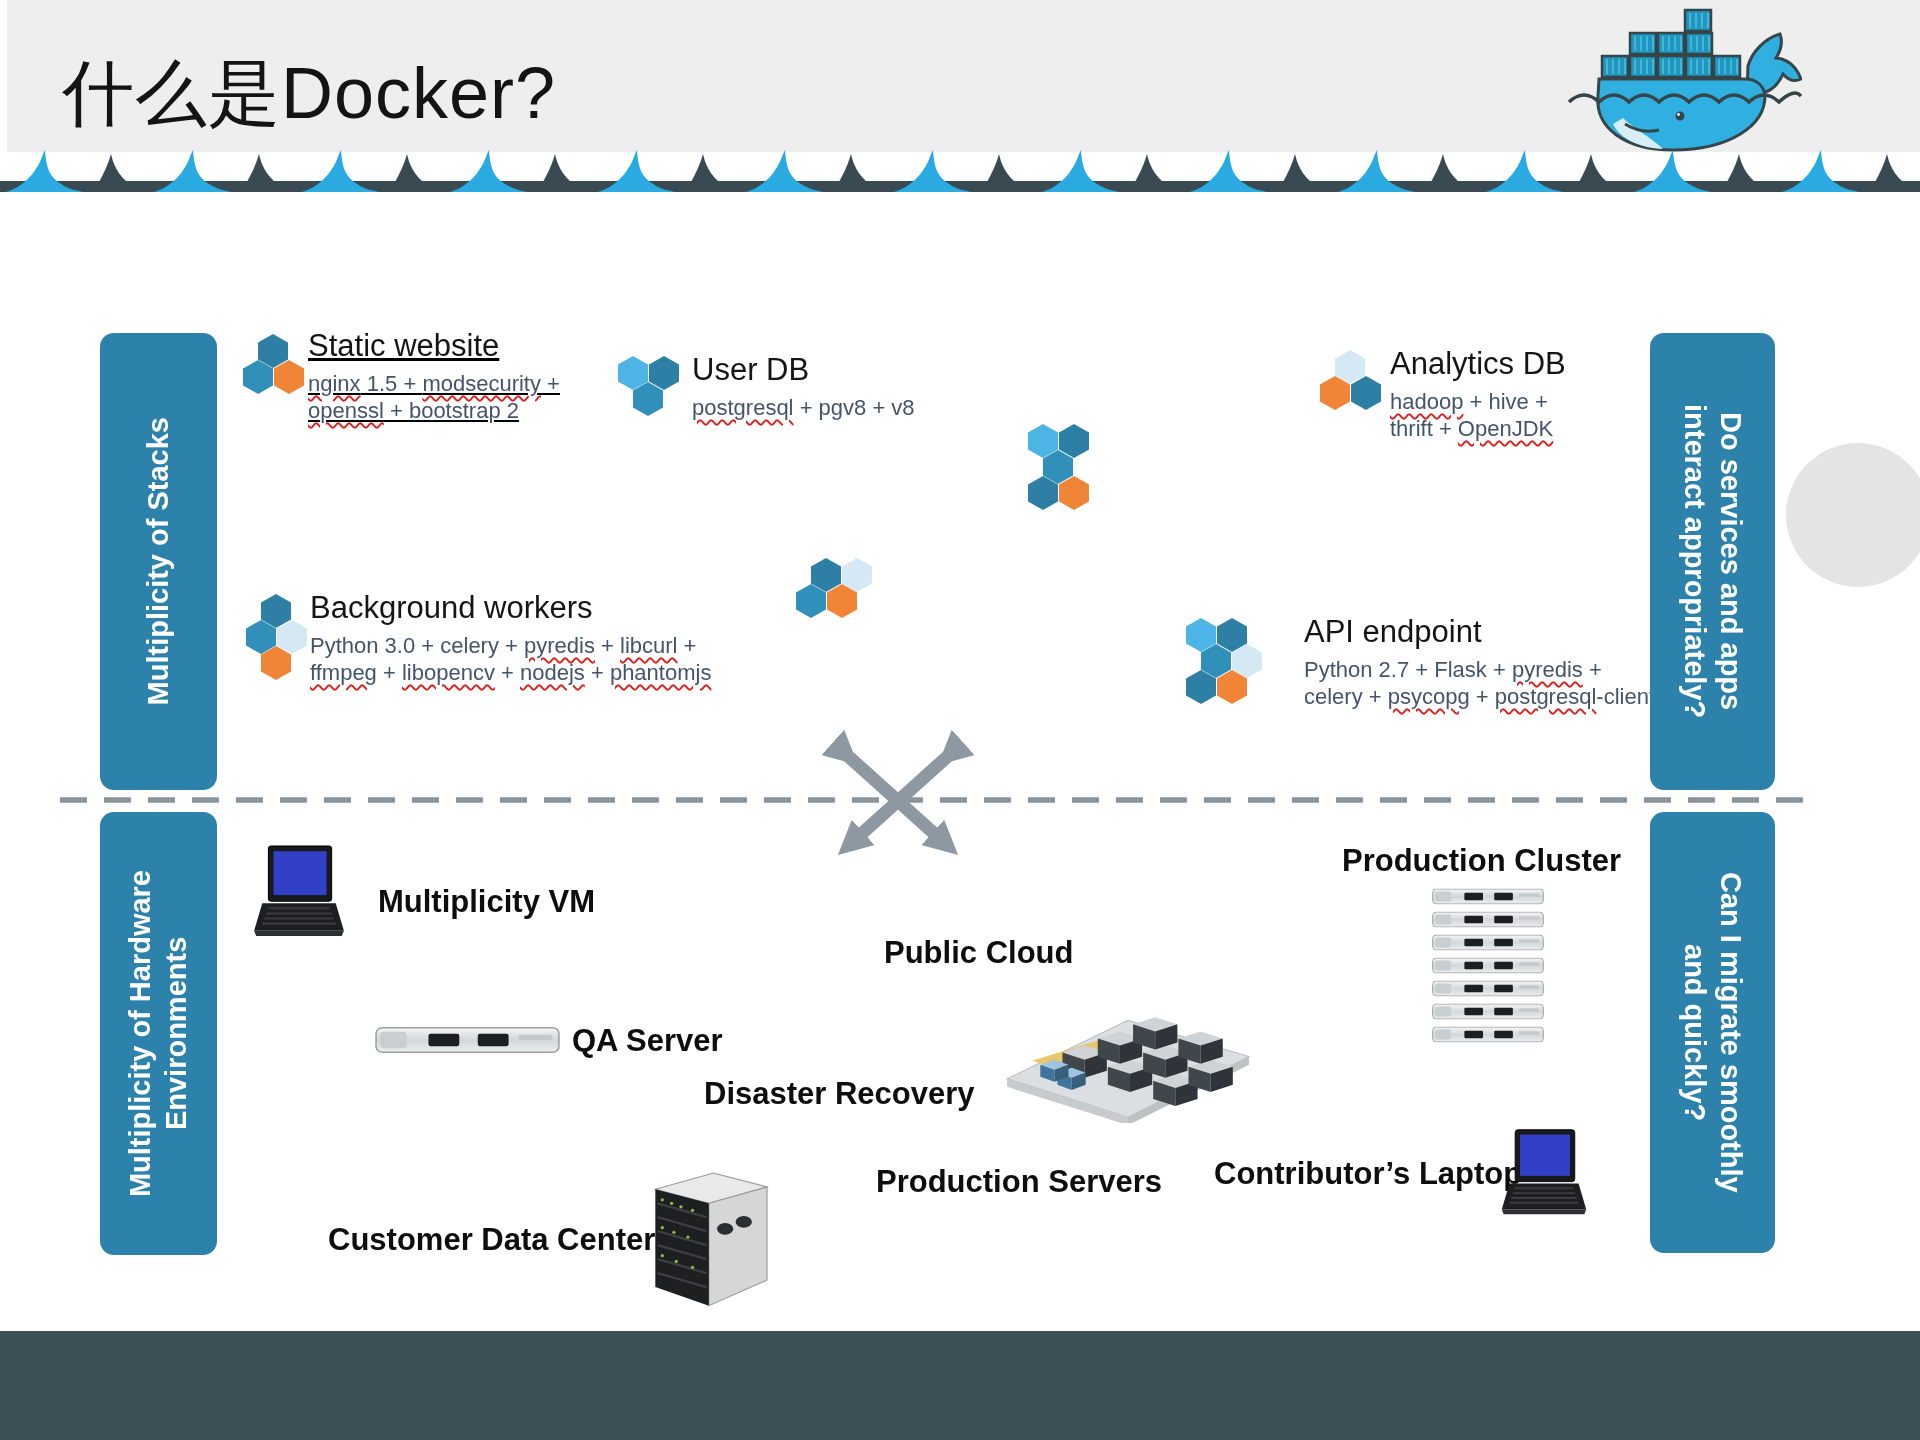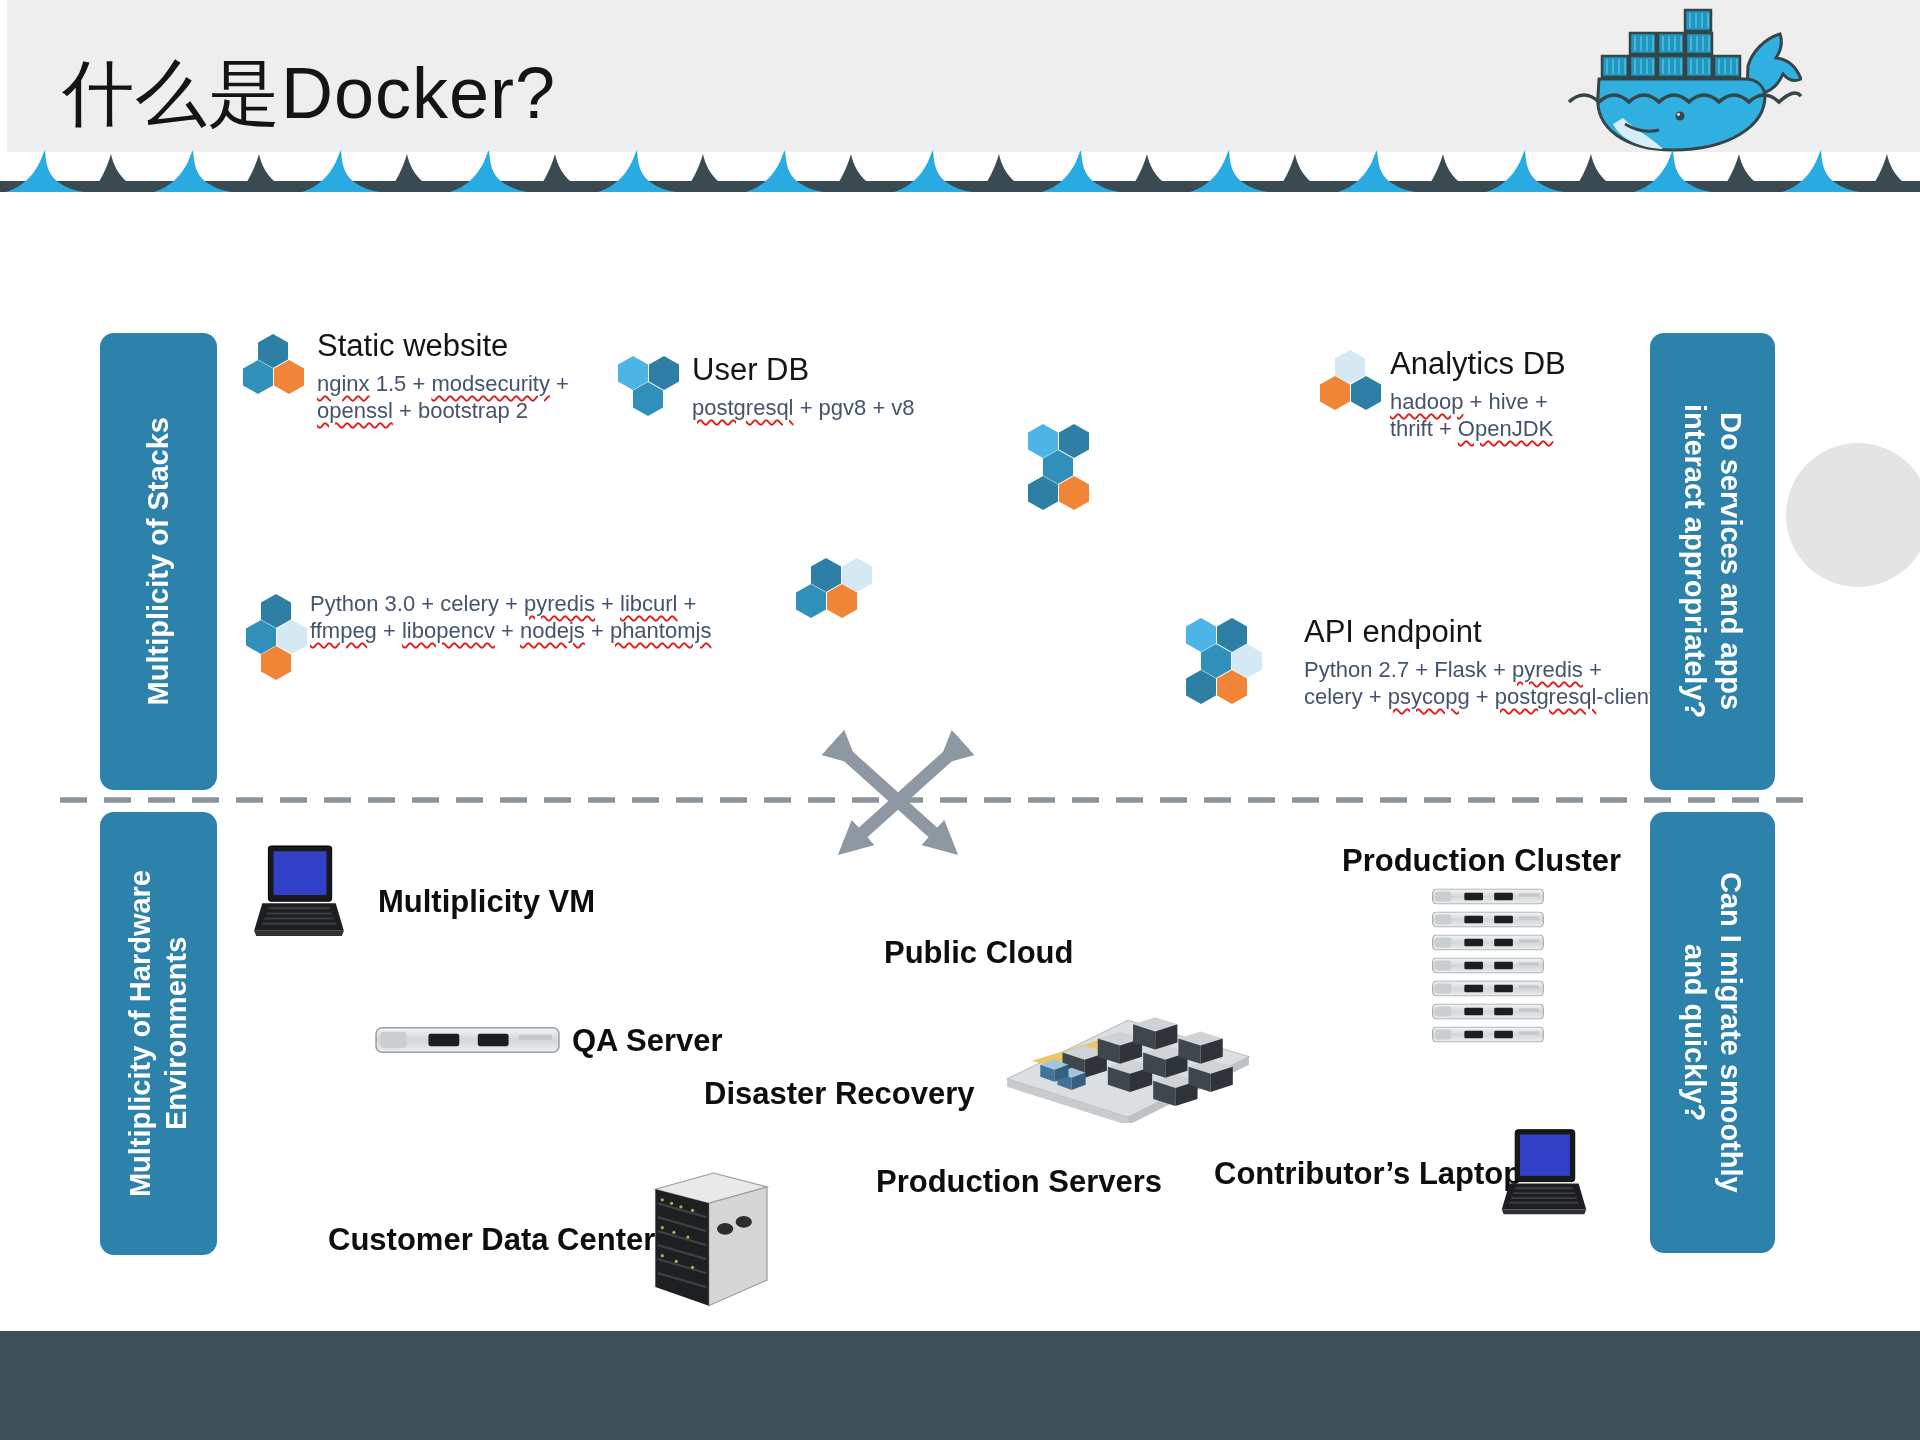--- a/index.html
+++ b/index.html
@@ -136,21 +136,21 @@
       <div>Can I migrate smoothly</div>
       <div>and quickly?</div>
     </div>
   </div>
 
   <div class="hexbox" style="left:243px;top:334px;width:62px;height:62px;">
     <div class="hex hx-b" style="left:15px;top:0;"></div>
       <div class="hex hx-b2" style="left:0;top:26px;"></div>
       <div class="hex hx-o" style="left:31px;top:26px;"></div>
   </div>
-  <div class="stack-text" style="left:317px;top:328px;">
+  <div class="stack-text" style="left:308px;top:328px;text-decoration:underline;">
     <div class="stack-title">Static website</div>
     <div class="stack-desc"><span class="sq">nginx</span> 1.5 + <span class="sq">modsecurity</span> +</div>
     <div class="stack-desc"><span class="sq">openssl</span> + bootstrap 2</div>
   </div>
 
   <div class="hexbox" style="left:618px;top:356px;width:62px;height:62px;">
     <div class="hex hx-l" style="left:0;top:0;"></div>
       <div class="hex hx-b" style="left:31px;top:0;"></div>
       <div class="hex hx-b2" style="left:15px;top:26px;"></div>
   </div>
@@ -178,20 +178,21 @@
     <div class="stack-desc">thrift + <span class="sq">OpenJDK</span></div>
   </div>
 
   <div class="hexbox" style="left:246px;top:594px;width:62px;height:88px;">
     <div class="hex hx-b" style="left:15px;top:0;"></div>
     <div class="hex hx-b2" style="left:0;top:26px;"></div>
       <div class="hex hx-vl" style="left:31px;top:26px;"></div>
     <div class="hex hx-o" style="left:15px;top:52px;"></div>
   </div>
   <div class="stack-text" style="left:310px;top:590px;">
+    <div class="stack-title">Background workers</div>
     <div class="stack-desc">Python 3.0 + celery + <span class="sq">pyredis</span> + <span class="sq">libcurl</span> +</div>
     <div class="stack-desc"><span class="sq">ffmpeg</span> + <span class="sq">libopencv</span> + <span class="sq">nodejs</span> + <span class="sq">phantomjs</span></div>
   </div>
 
   <div class="hexbox" style="left:796px;top:558px;width:76px;height:62px;">
     <div class="hex hx-b" style="left:15px;top:0;"></div>
       <div class="hex hx-vl" style="left:46px;top:0;"></div>
     <div class="hex hx-b2" style="left:0;top:26px;"></div>
       <div class="hex hx-o" style="left:31px;top:26px;"></div>
   </div>

